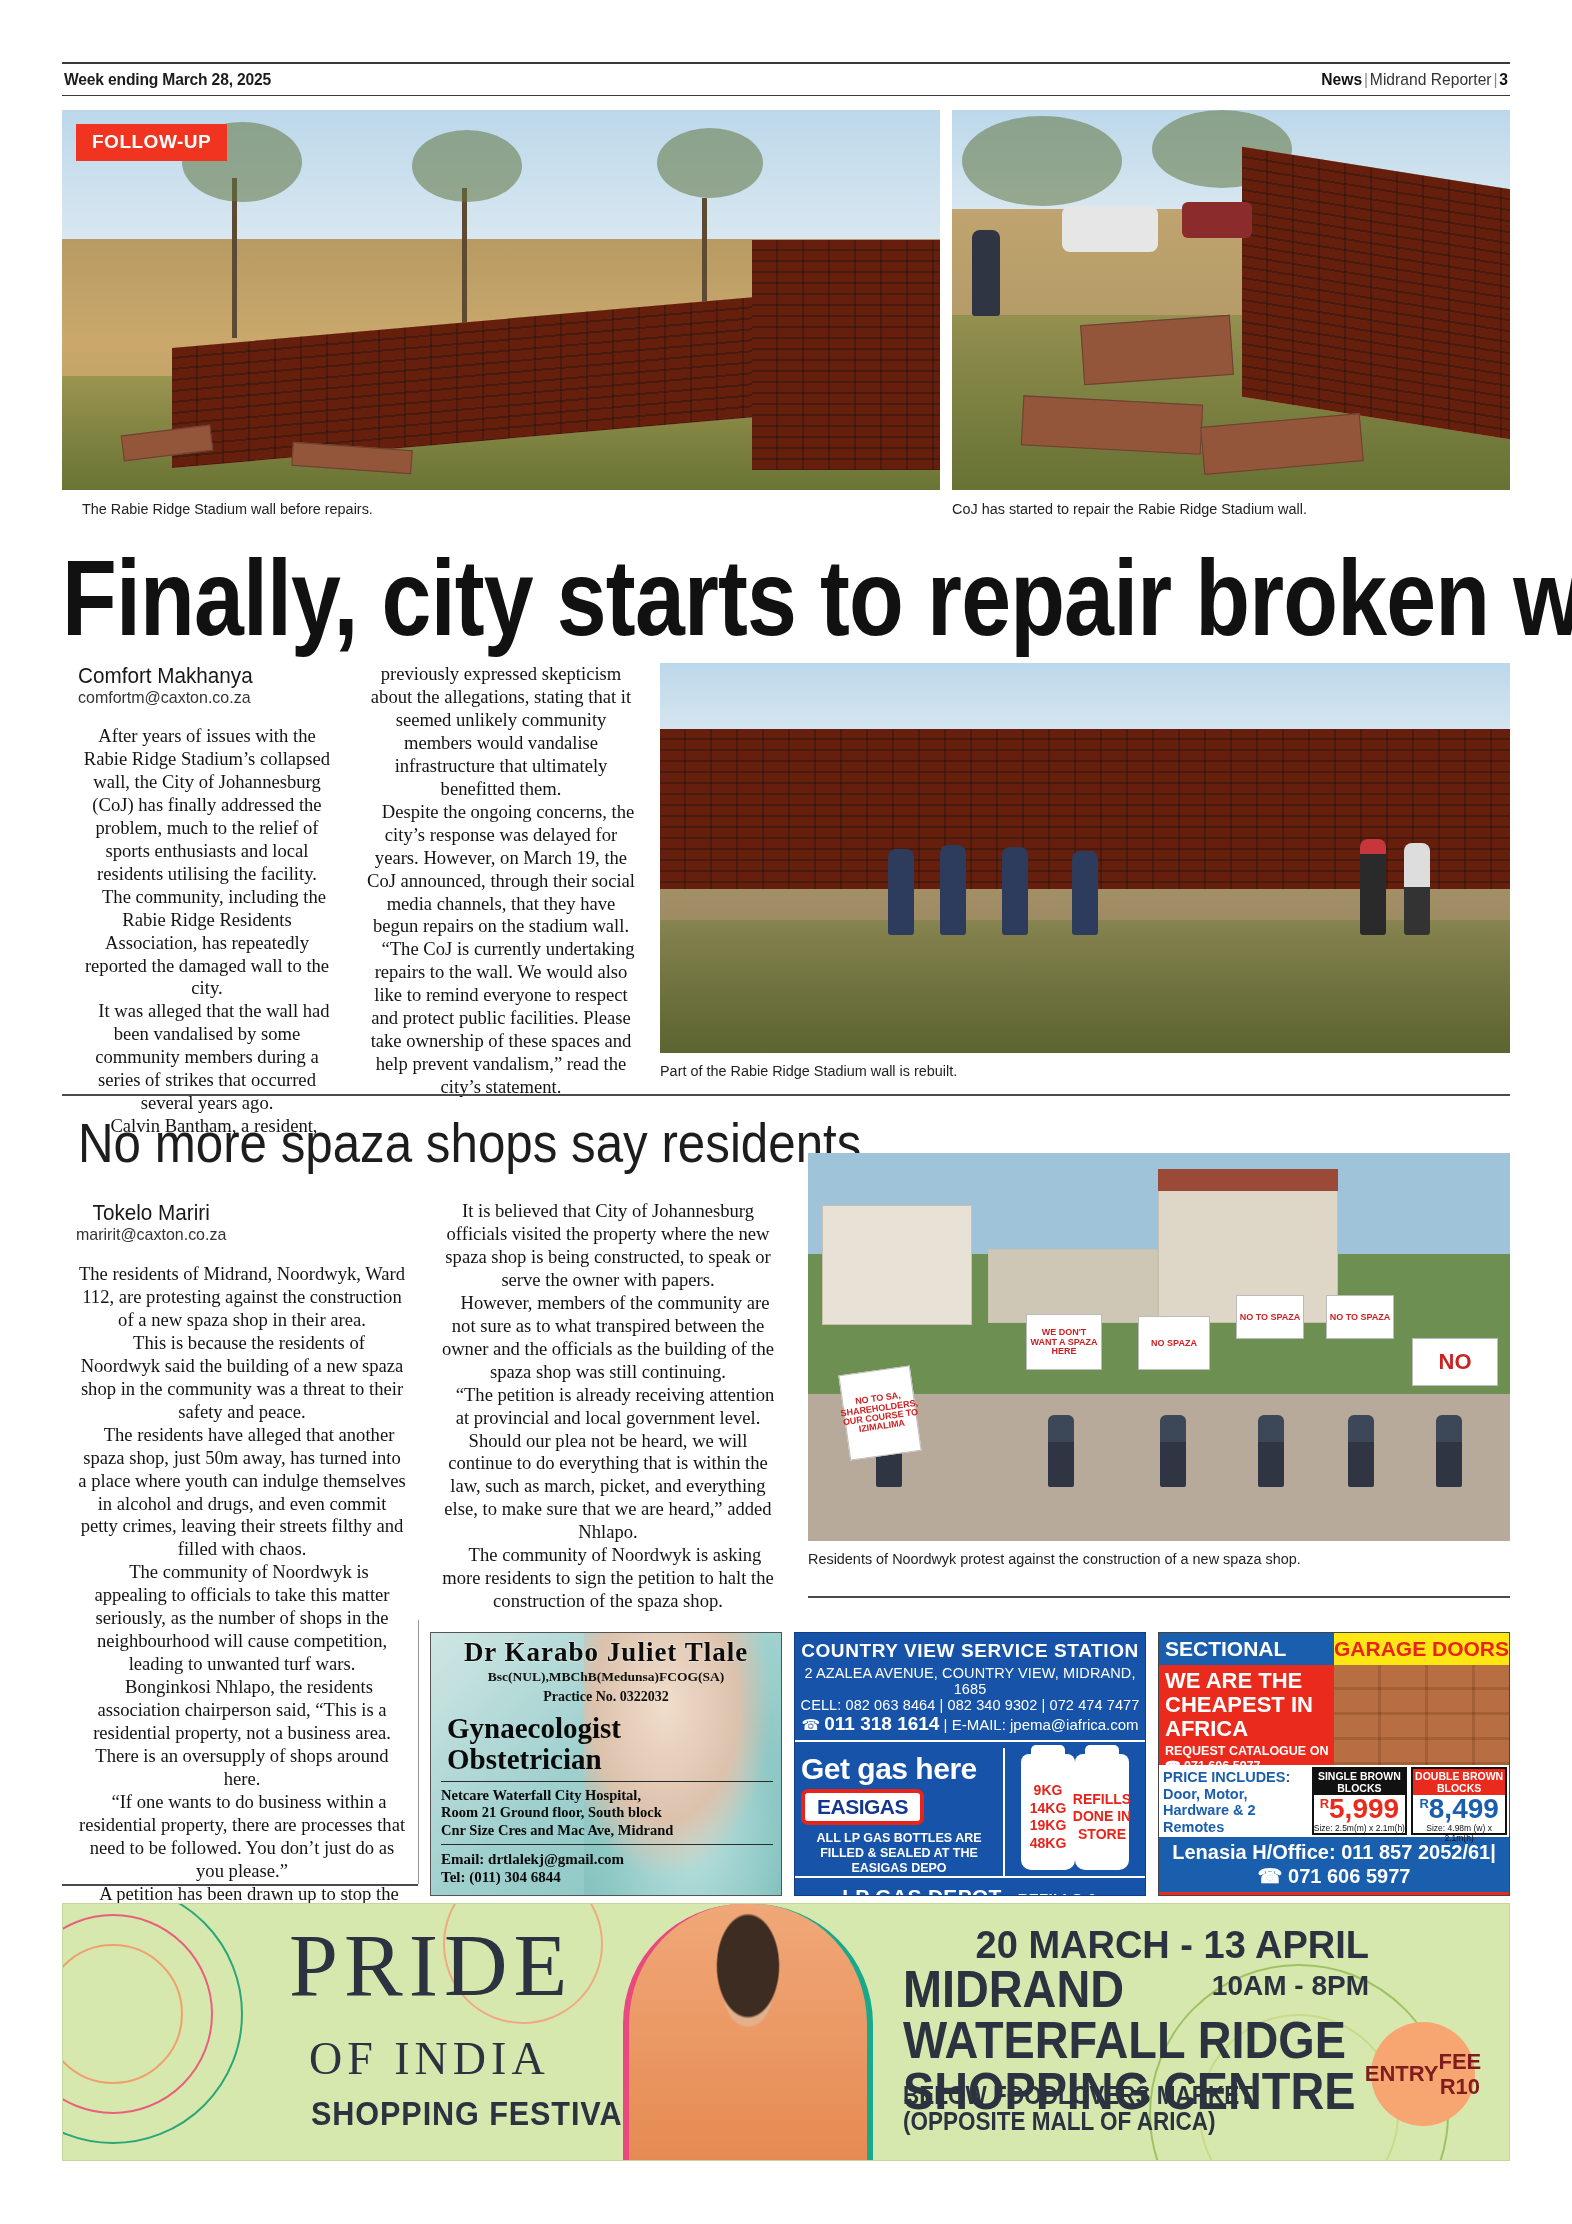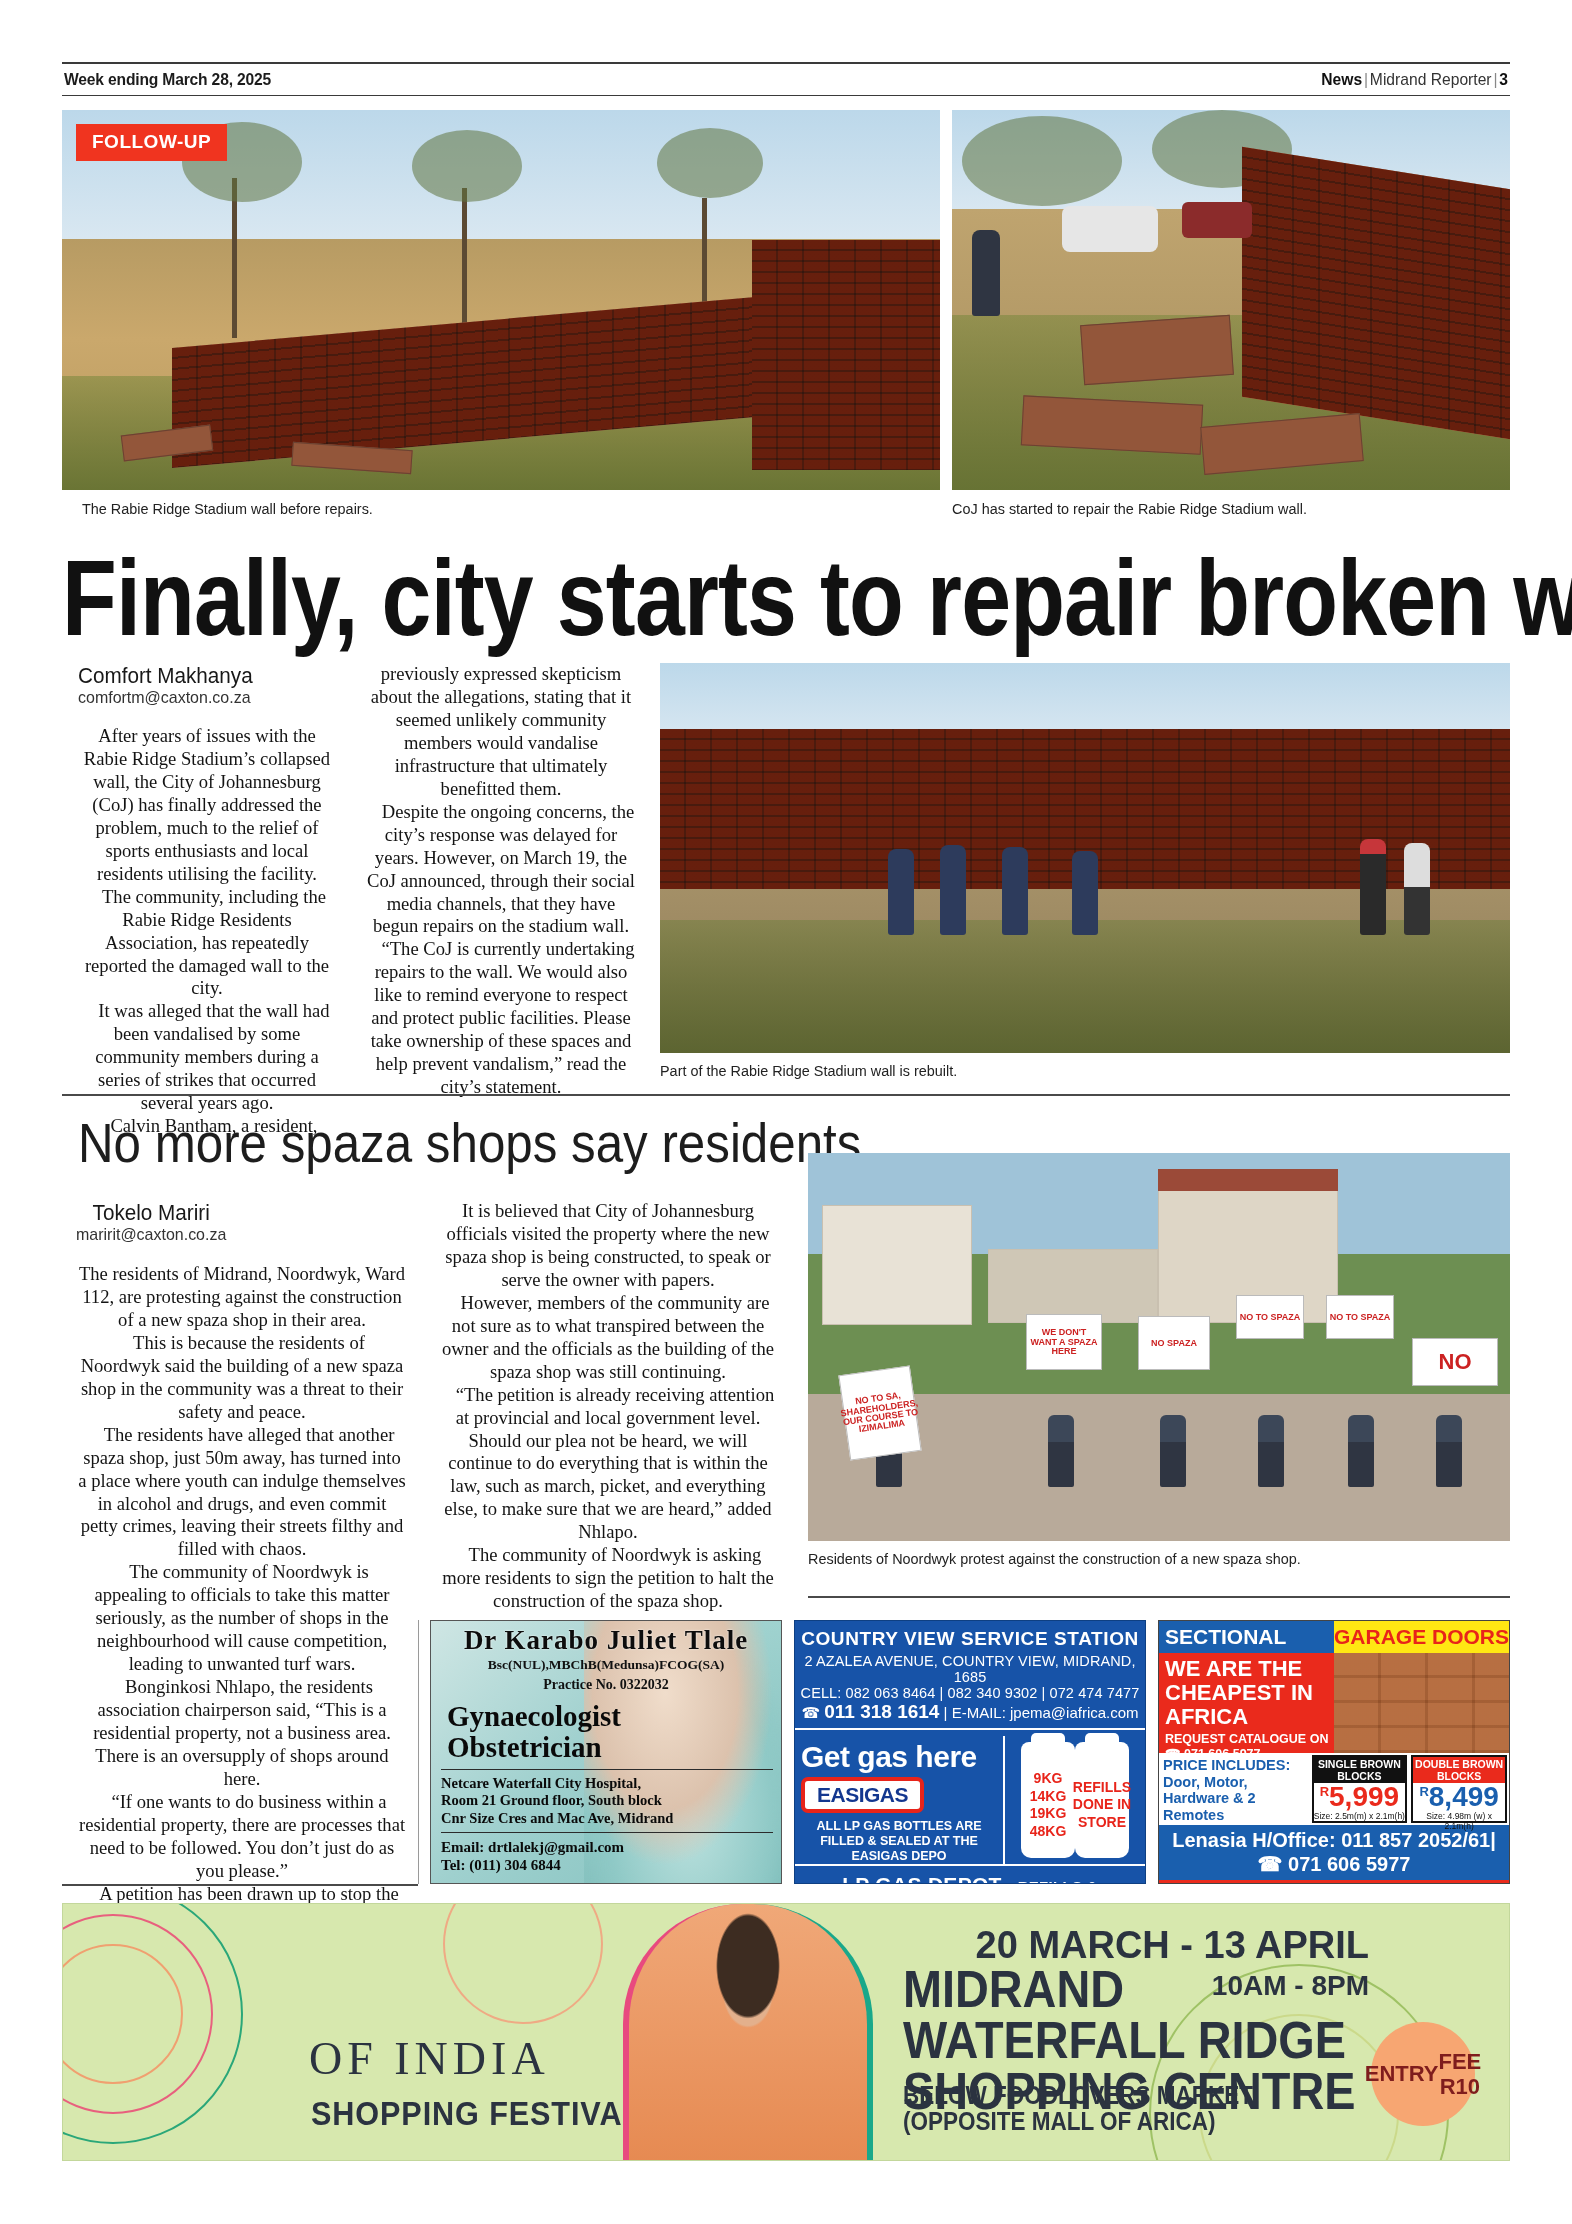--- a/index.html
+++ b/index.html
@@ -139,21 +139,21 @@
   .body-col p { text-indent: 14px; margin: 0; }
   .body-col p.first { text-indent: 0; }
 
   
   .rule {
     position: absolute; background: #4a4a4a; height: 1.5px;
   }
   .vrule { position:absolute; background:#9a9a9a; width:1px; }
 
   
-  .adbox { position: absolute; overflow: hidden; }
+  .adbox { position: absolute; overflow: hidden; margin-top: 12px; }
 
   
   .ad-doc {
     background: linear-gradient(135deg,#cfe6e4 0%, #9fd0ce 45%, #7fc0bd 100%);
     border: 1.5px solid #555;
   }
   .ad-doc .face {
     position:absolute; right:-6px; top:-4px; width:58%; height:104%;
     background:
       radial-gradient(ellipse at 40% 28%, #f0ddcb 0%, #dcc2ad 42%, transparent 62%),
@@ -576,20 +576,21 @@
   </div>
 
   <div class="banner">
     <div class="mandala" style="left:-80px; top:-20px; width:260px; height:260px; border-color:#2aa779;"></div>
     <div class="mandala" style="left:-50px; top:10px; width:200px; height:200px; border-color:#e8607e;"></div>
     <div class="mandala" style="left:-20px; top:40px; width:140px; height:140px; border-color:#f0a070;"></div>
     <div class="mandala" style="right:60px; top:60px; width:300px; height:300px; border-color:#9fc265;"></div>
     <div class="mandala" style="right:110px; top:110px; width:200px; height:200px; border-color:#cbd98a;"></div>
     <div class="mandala" style="left:380px; top:-40px; width:160px; height:160px; border-color:#efaa84;"></div>
 
+    <div class="pride">PRIDE</div>
     <div class="ofindia">OF INDIA</div>
     <div class="festival">SHOPPING FESTIVAL</div>
 
     <div class="model"></div>
 
     <div class="line1">
       <div>MIDRAND</div>
       <div>WATERFALL RIDGE</div>
       <div>SHOPPING CENTRE</div>
     </div>

